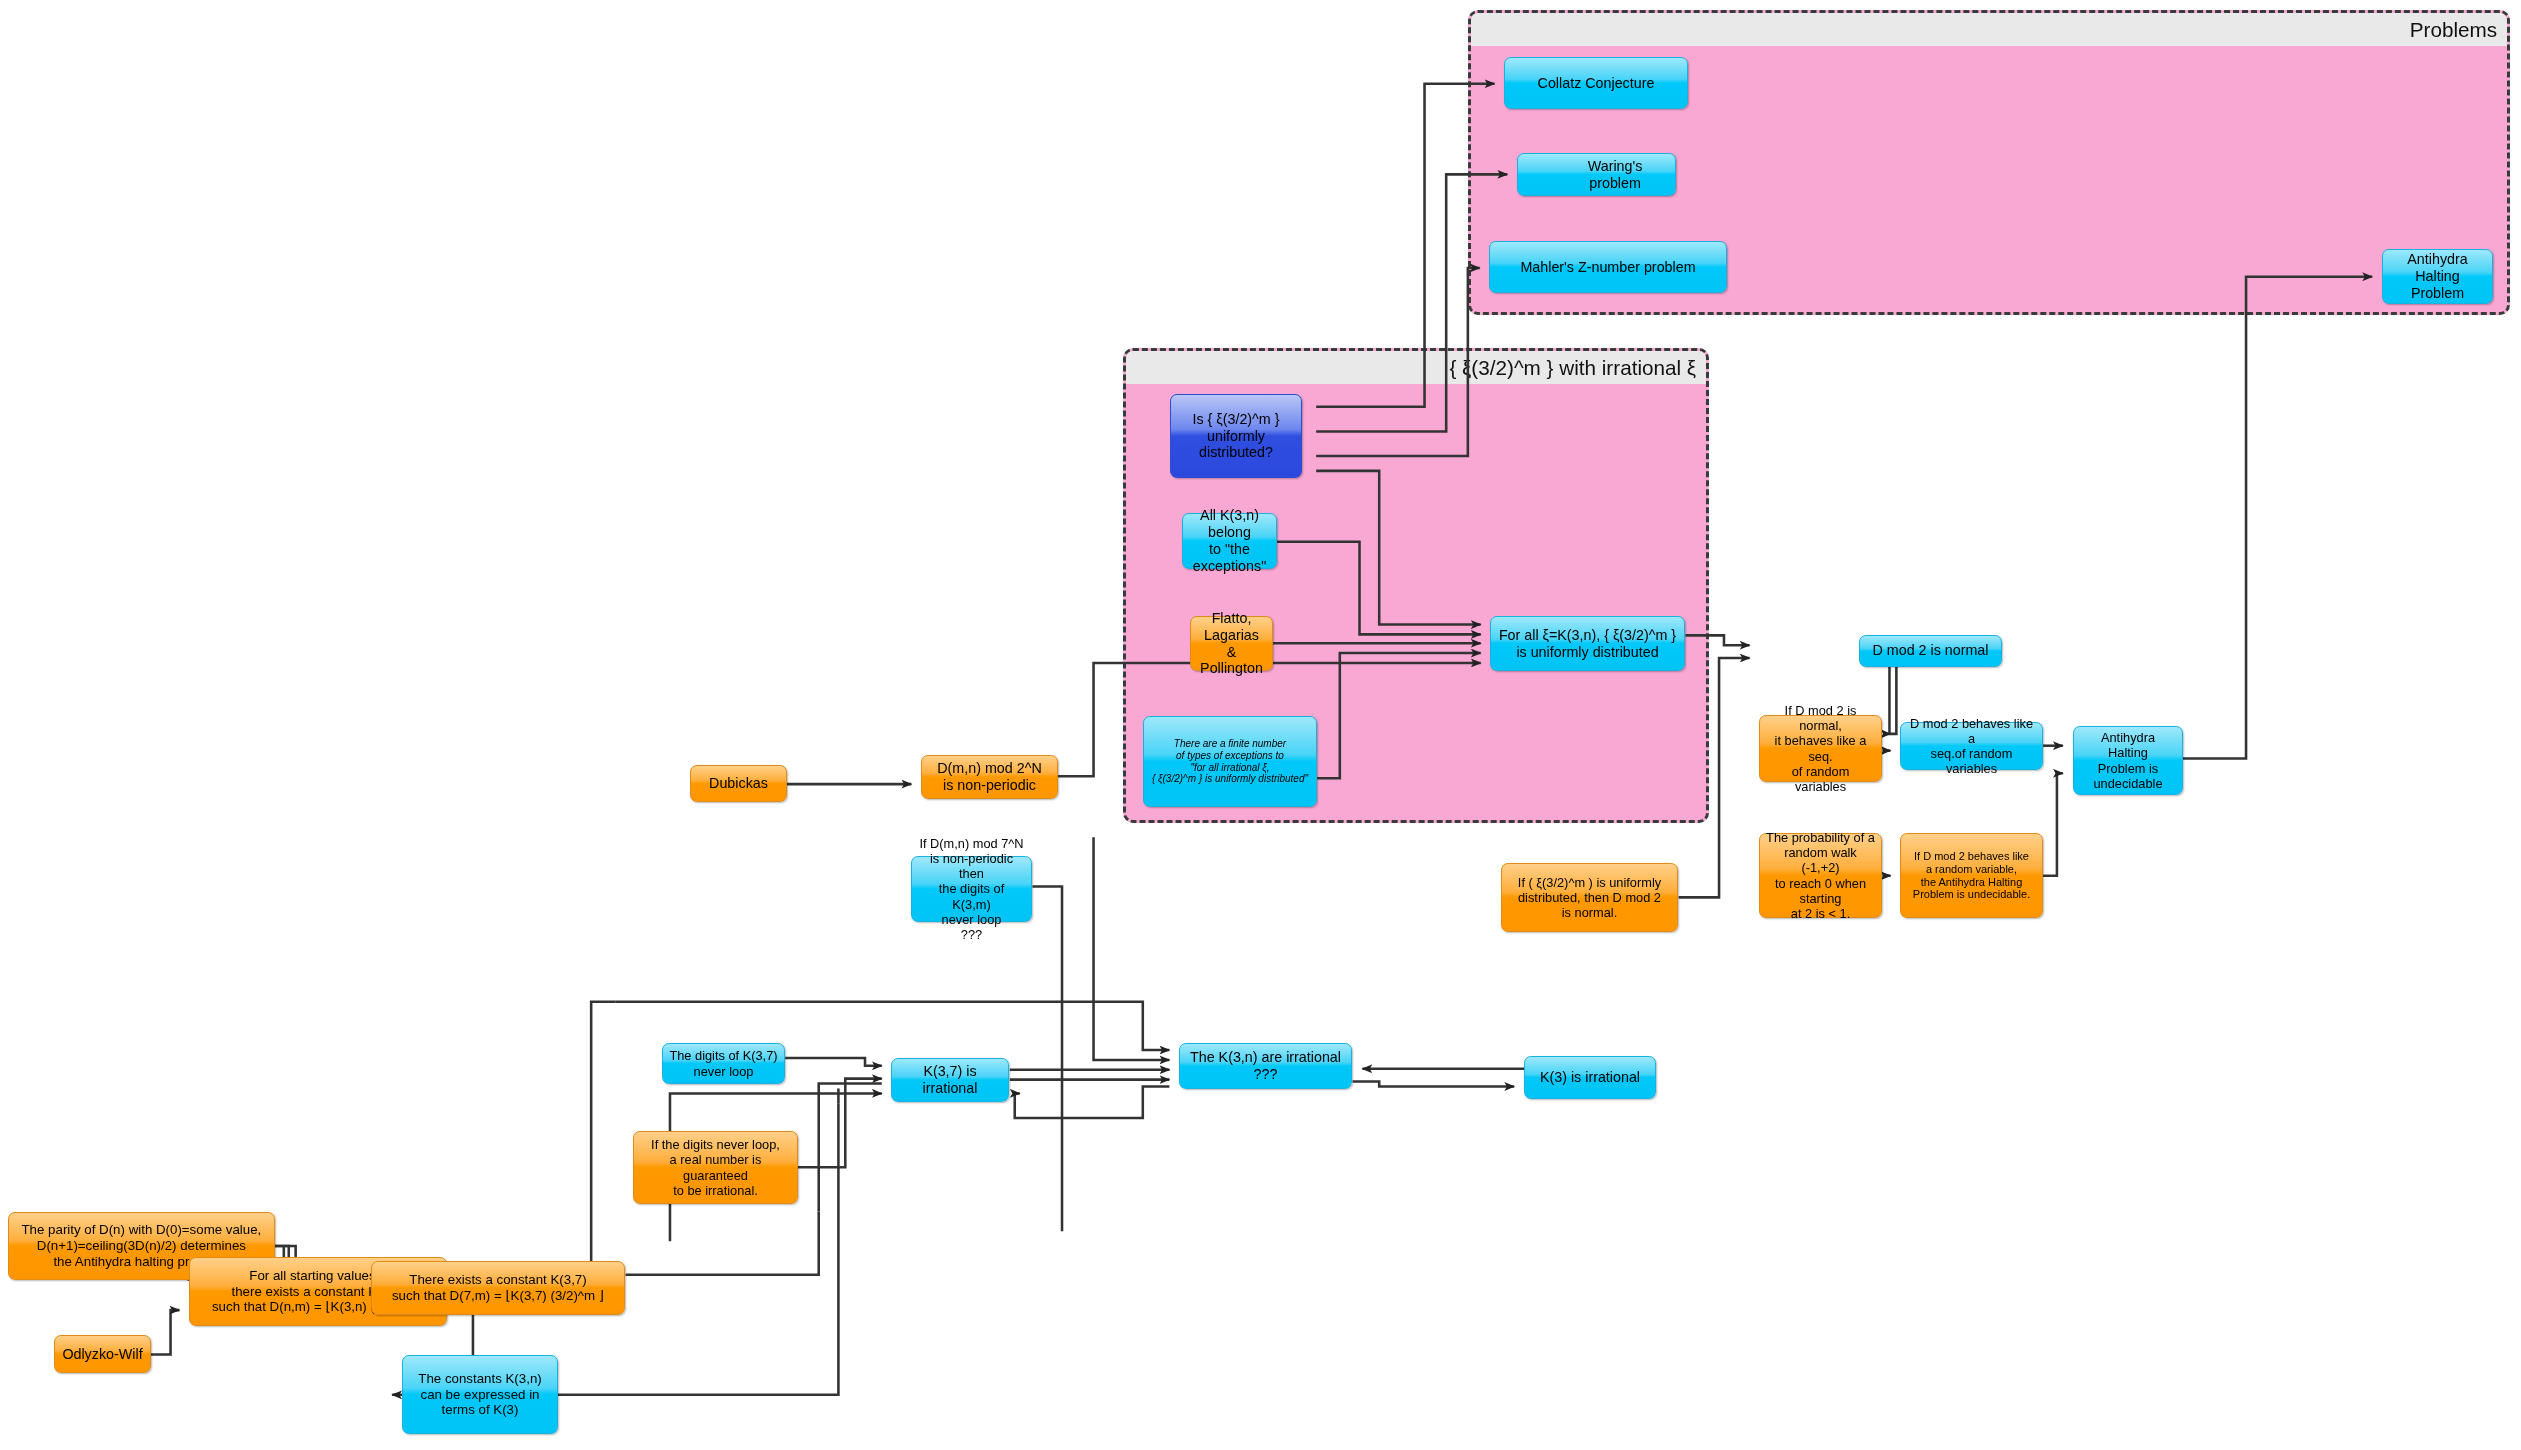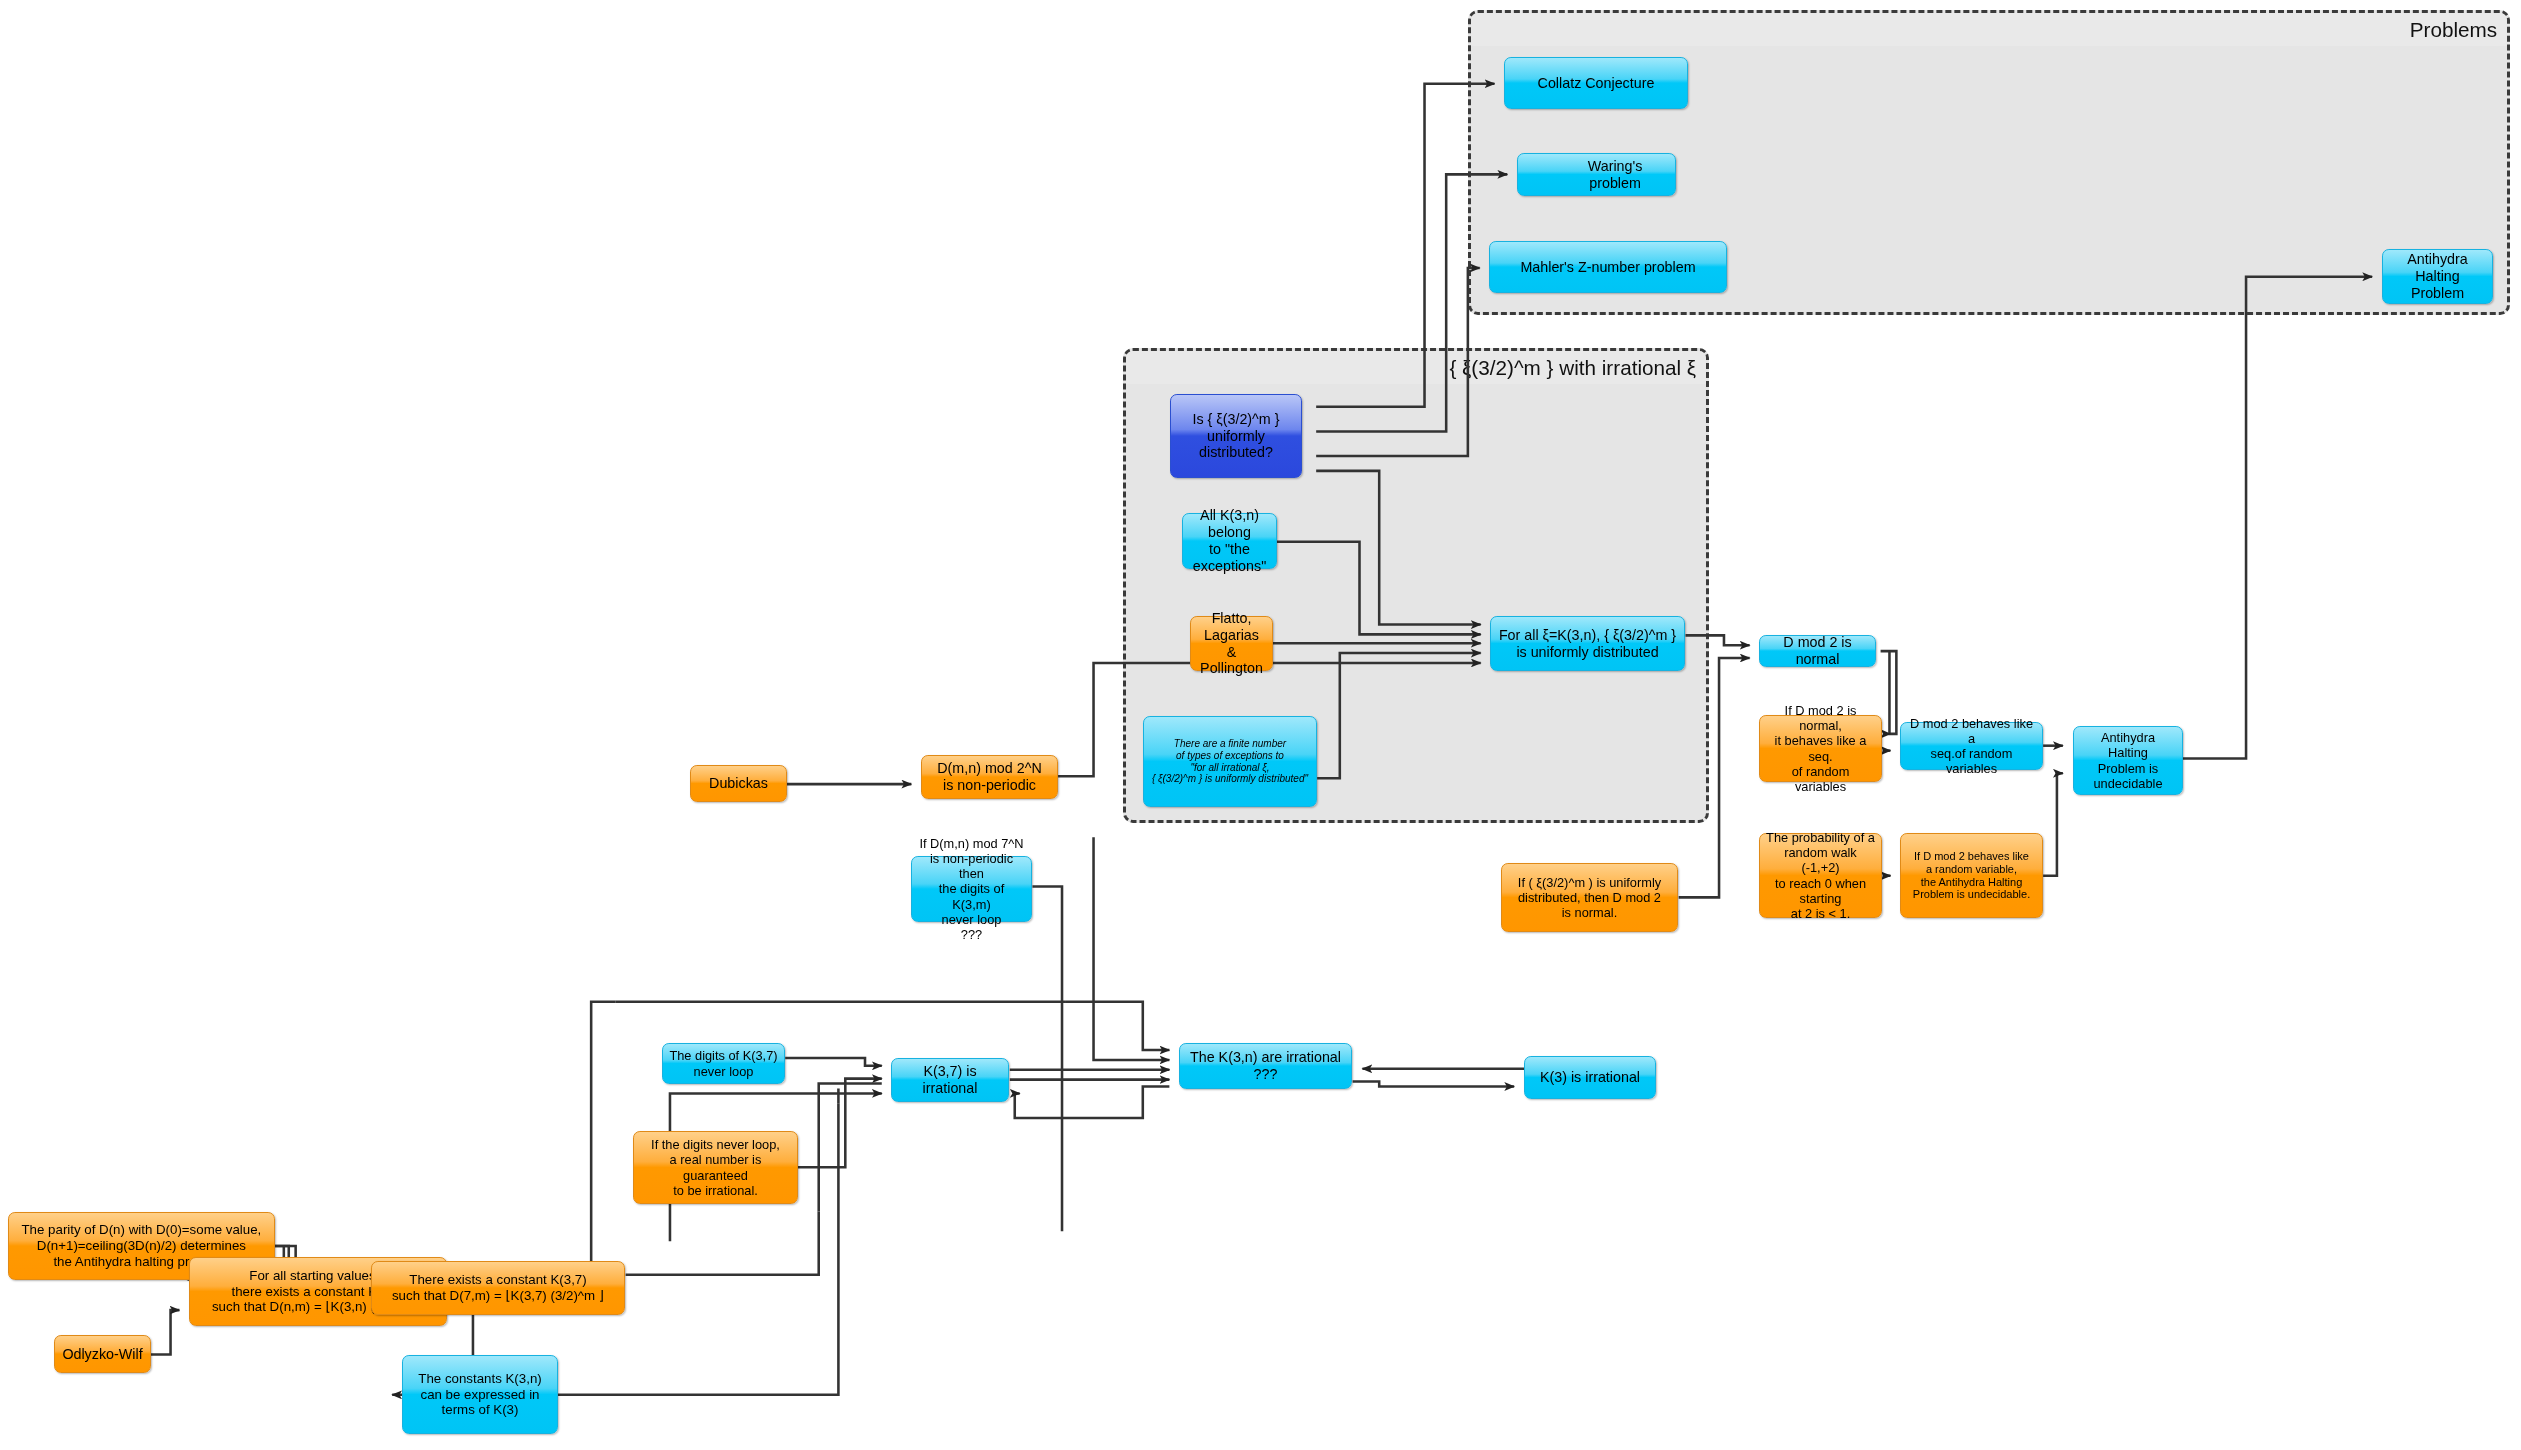--- a/index.html
+++ b/index.html
@@ -20,21 +20,21 @@
     position: absolute;
     left: 0; top: 0;
     width: 2522px; height: 1450px;
     pointer-events: none;
     z-index: 5;
   }
   .group-box {
     position: absolute;
     border: 3px dashed #3a3a3a;
     border-radius: 9.9px;
-    background: #e5e5e5;
+    background: #f9a8d4;
     box-sizing: border-box;
     z-index: 1;
   }
   .group-title-bar {
     position: absolute;
     left: 0; top: 0;
     right: 0;
     height: 33px;
     background: #e9e9e9;
     border-top-left-radius: 6.9px;
@@ -193,21 +193,21 @@
 
   <div class="node orange" style="left:690px;top:765px;width:97px;height:37px;">Dubickas</div>
   <div class="node orange" style="left:921px;top:755px;width:137px;height:44px;">D(m,n) mod 2^N
 is non-periodic</div>
   <div class="node cyan" style="left:911px;top:856px;width:121px;height:66px;font-size:12.8px;">If D(m,n) mod 7^N
 is non-periodic then
 the digits of K(3,m)
 never loop
 ???</div>
 
-  <div class="node cyan" style="left:1759px;top:635px;width:117px;height:31.5px;">D mod 2 is normal</div>
+  <div class="node cyan" style="left:1859px;top:635px;width:143px;height:31.5px;">D mod 2 is normal</div>
   <div class="node orange" style="left:1759px;top:715px;width:123px;height:67px;font-size:12.8px;">If D mod 2 is normal,
 it behaves like a seq.
 of random variables</div>
   <div class="node cyan" style="left:1900px;top:722px;width:143px;height:48px;font-size:12.8px;">D mod 2 behaves like a
 seq.of random variables</div>
   <div class="node orange" style="left:1759px;top:833px;width:123px;height:85px;font-size:12.8px;">The probability of a
 random walk (-1,+2)
 to reach 0 when starting
 at 2 is &lt; 1.</div>
   <div class="node orange" style="left:1900px;top:833px;width:143px;height:85px;font-size:11px;">If D mod 2 behaves like

